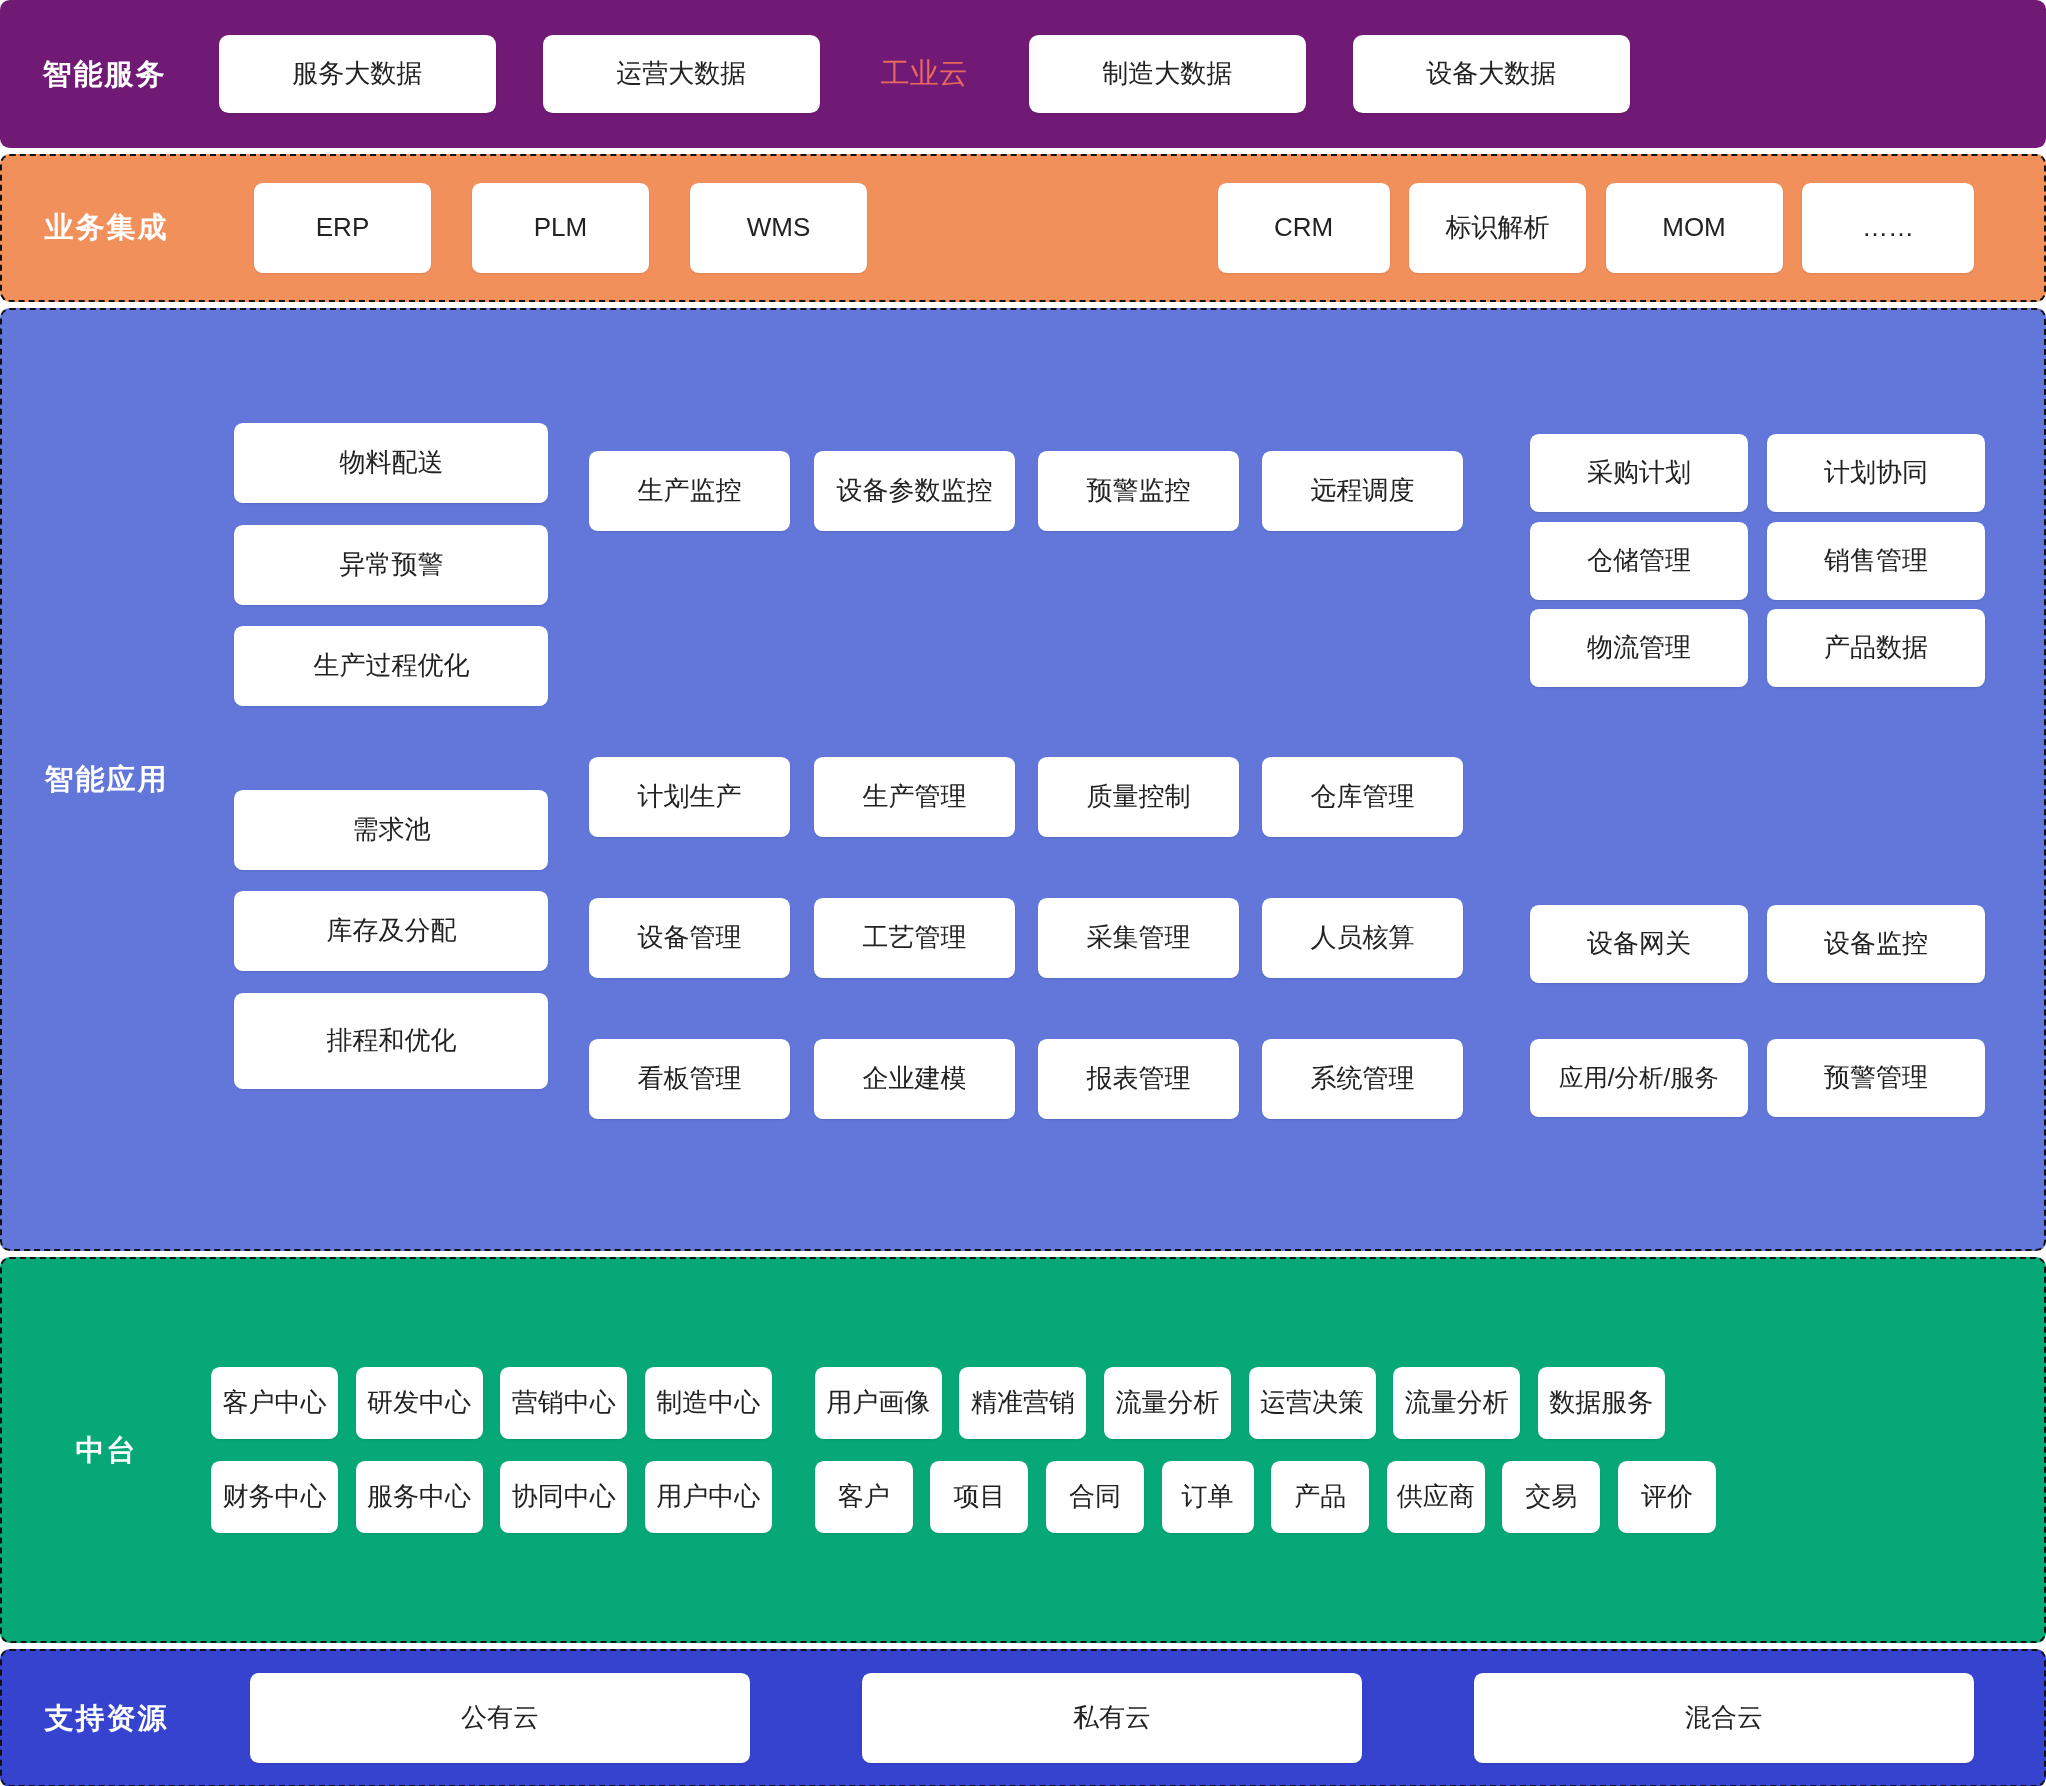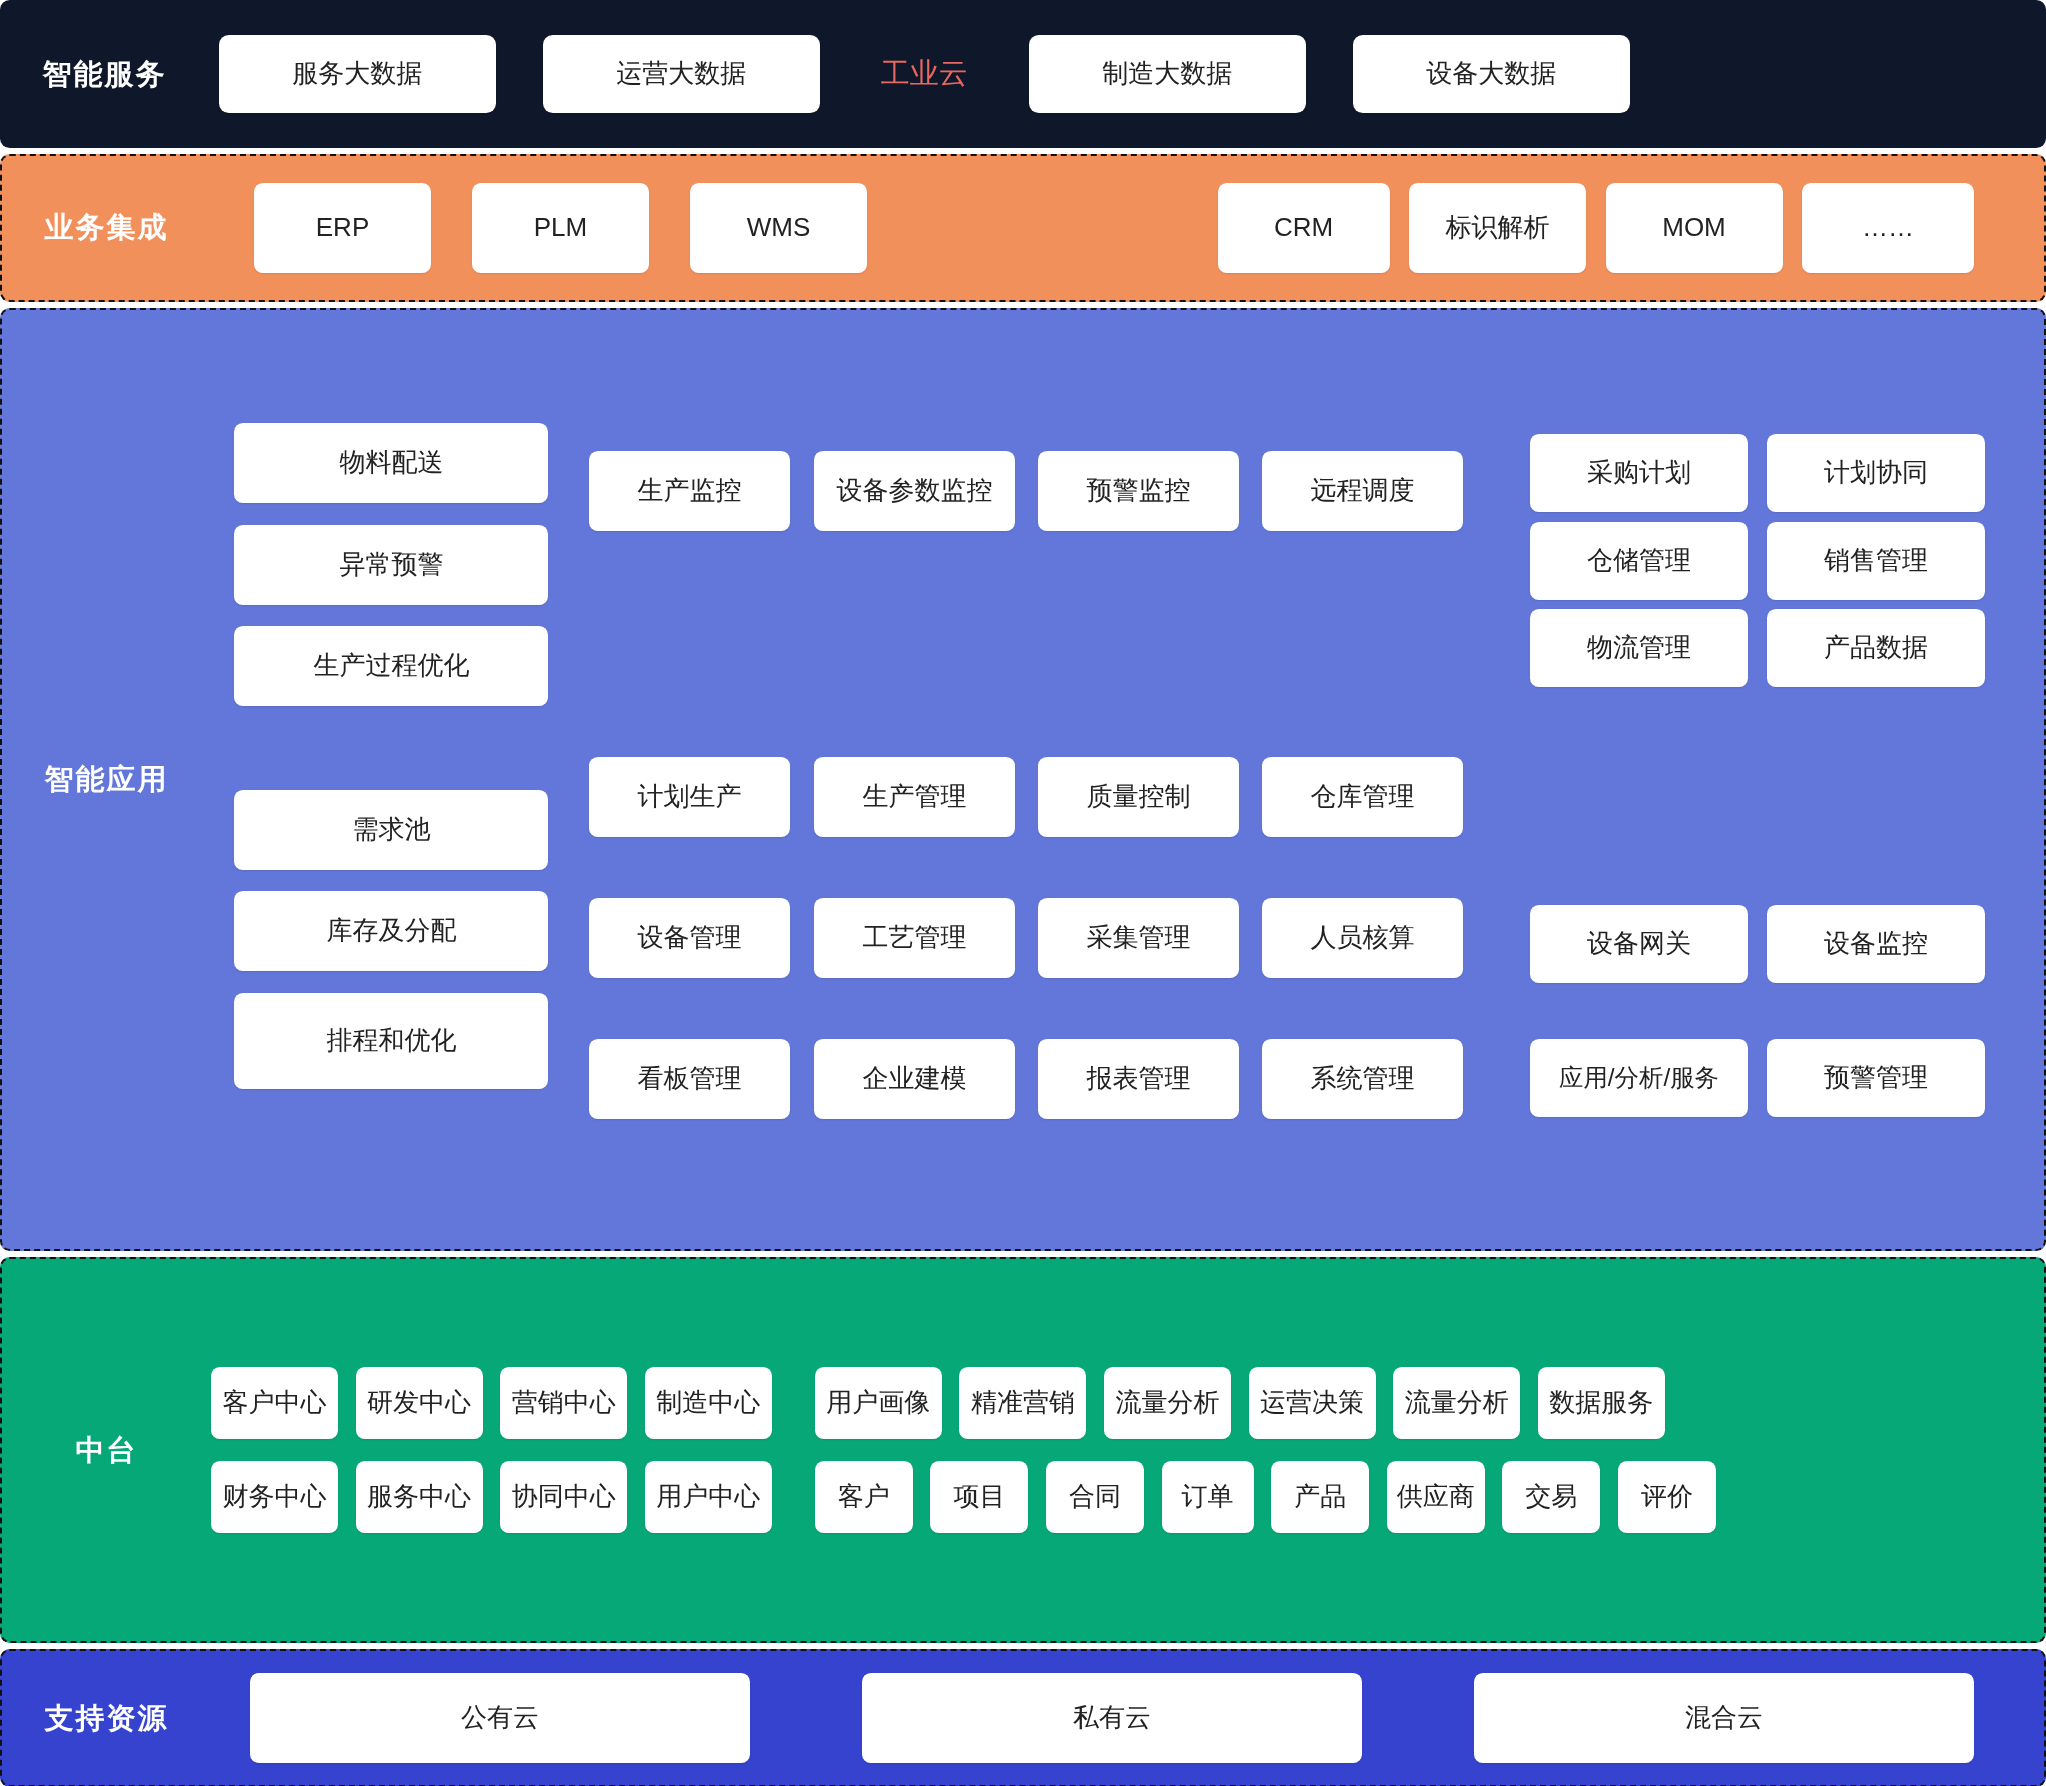--- a/index.html
+++ b/index.html
@@ -51,21 +51,21 @@
     justify-content:center;
     text-align:center;
     box-sizing:border-box;
     box-shadow:0 1px 2px rgba(0,0,0,0.10);
     padding:0 7.8px;
     line-height:1.15;
   }
 
   
   .band-service{
-    background:#0f172a;
+    background:#701a75;
     height:148px;
     min-height:148px;
     justify-content:center;
   }
   .band-service .band-label{ font-size:29px; }
   .svc-row{
     display:flex;
     align-items:center;
     height:100%;
     gap:0;

